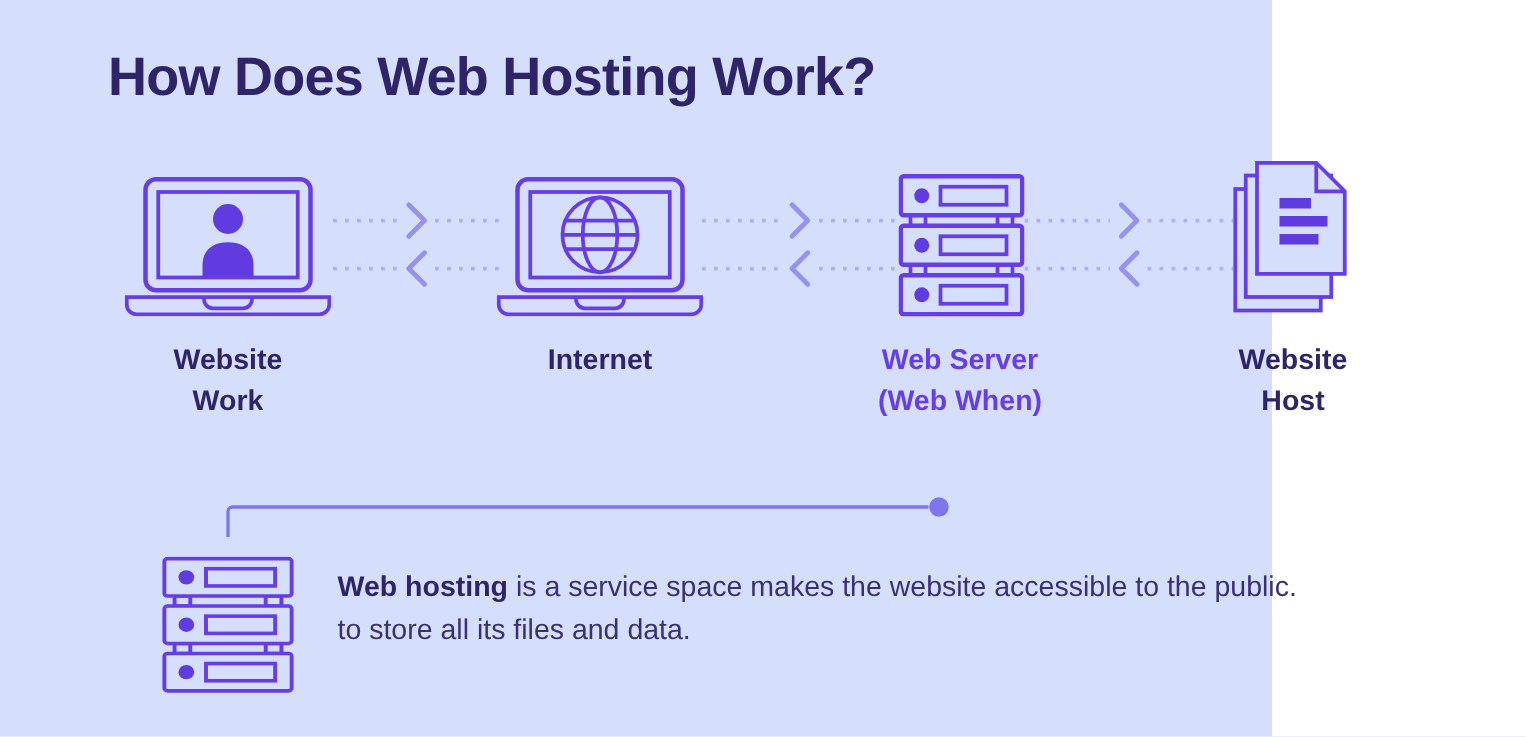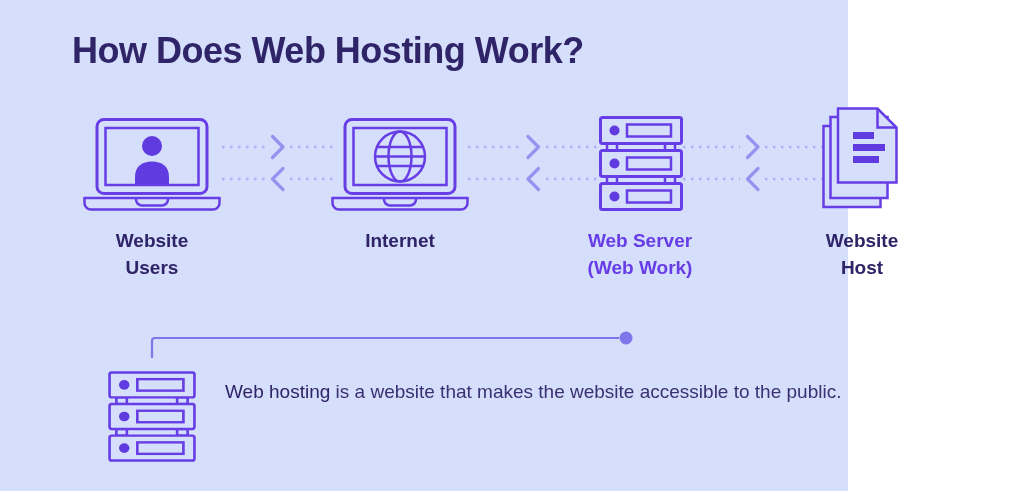--- a/index.html
+++ b/index.html
@@ -61,21 +61,21 @@
 
   .description {
     position: absolute;
     left: 225px;
     top: 377px;
     width: 780px;
     font-size: 19px;
     line-height: 29px;
     color: var(--body_text, #3a3173);
   }
-  .description .bold { font-weight: 400; color: var(--heading, #2f2468); }
+  .description .bold { font-weight: 700; color: var(--heading, #2f2468); }
 </style>
 </head>
 <body>
 
 <div class="canvas">
 
   <h1 class="title">How Does Web Hosting Work?</h1>
 
   <svg class="abs" style="left:83px;top:118px" width="138" height="93" viewBox="0 0 138 93">
     <rect class="st3" x="14" y="1.5" width="110" height="74" rx="7"></rect>
@@ -150,29 +150,29 @@
     <path class="st25" d="M55.5 1.5 V20.5 H74.5"></path>
     <g>
       <rect class="fillp" x="31" y="25" width="21" height="7"></rect>
       <rect class="fillp" x="31" y="37" width="32" height="7"></rect>
       <rect class="fillp" x="31" y="49" width="26" height="7"></rect>
     </g>
   </svg>
 
   <div class="node-label" style="left:72px;width:160px">
     <div>Website</div>
-    <div>Users</div>
+    <div>Work</div>
   </div>
   <div class="node-label" style="left:320px;width:160px">
     <div>Internet</div>
     <div></div>
   </div>
   <div class="node-label highlight" style="left:548px;width:184px">
     <div>Web Server</div>
-    <div>(Web Work)</div>
+    <div>(Web When)</div>
   </div>
   <div class="node-label" style="left:782px;width:160px">
     <div>Website</div>
     <div>Host</div>
   </div>
 
   <svg class="abs" style="left:150px;top:329px" width="488" height="40" viewBox="0 0 488 40">
     <path class="callout-line" d="M2 29 V12 a3 3 0 0 1 3 -3 H469"></path>
     <circle class="callout-dot" cx="476" cy="9" r="6.5"></circle>
   </svg>
@@ -187,16 +187,17 @@
     <rect class="st25 bgfill" x="1.5" y="67.5" width="81" height="26" rx="2"></rect>
     <circle class="fillp" cx="15.5" cy="14.5" r="5"></circle>
     <circle class="fillp" cx="15.5" cy="47.5" r="5"></circle>
     <circle class="fillp" cx="15.5" cy="80.5" r="5"></circle>
     <rect class="st25" x="28" y="8.5" width="44" height="12"></rect>
     <rect class="st25" x="28" y="41.5" width="44" height="12"></rect>
     <rect class="st25" x="28" y="74.5" width="44" height="12"></rect>
   </svg>
 
   <div class="description">
-    <div><span class="bold">Web hosting</span><span> is a website that makes the website accessible to the public.</span></div>
+    <div><span class="bold">Web hosting</span><span> is a service space makes the website accessible to the public.</span></div>
+    <div>to store all its files and data.</div>
   </div>
 
 </div>
 
 </body></html>

